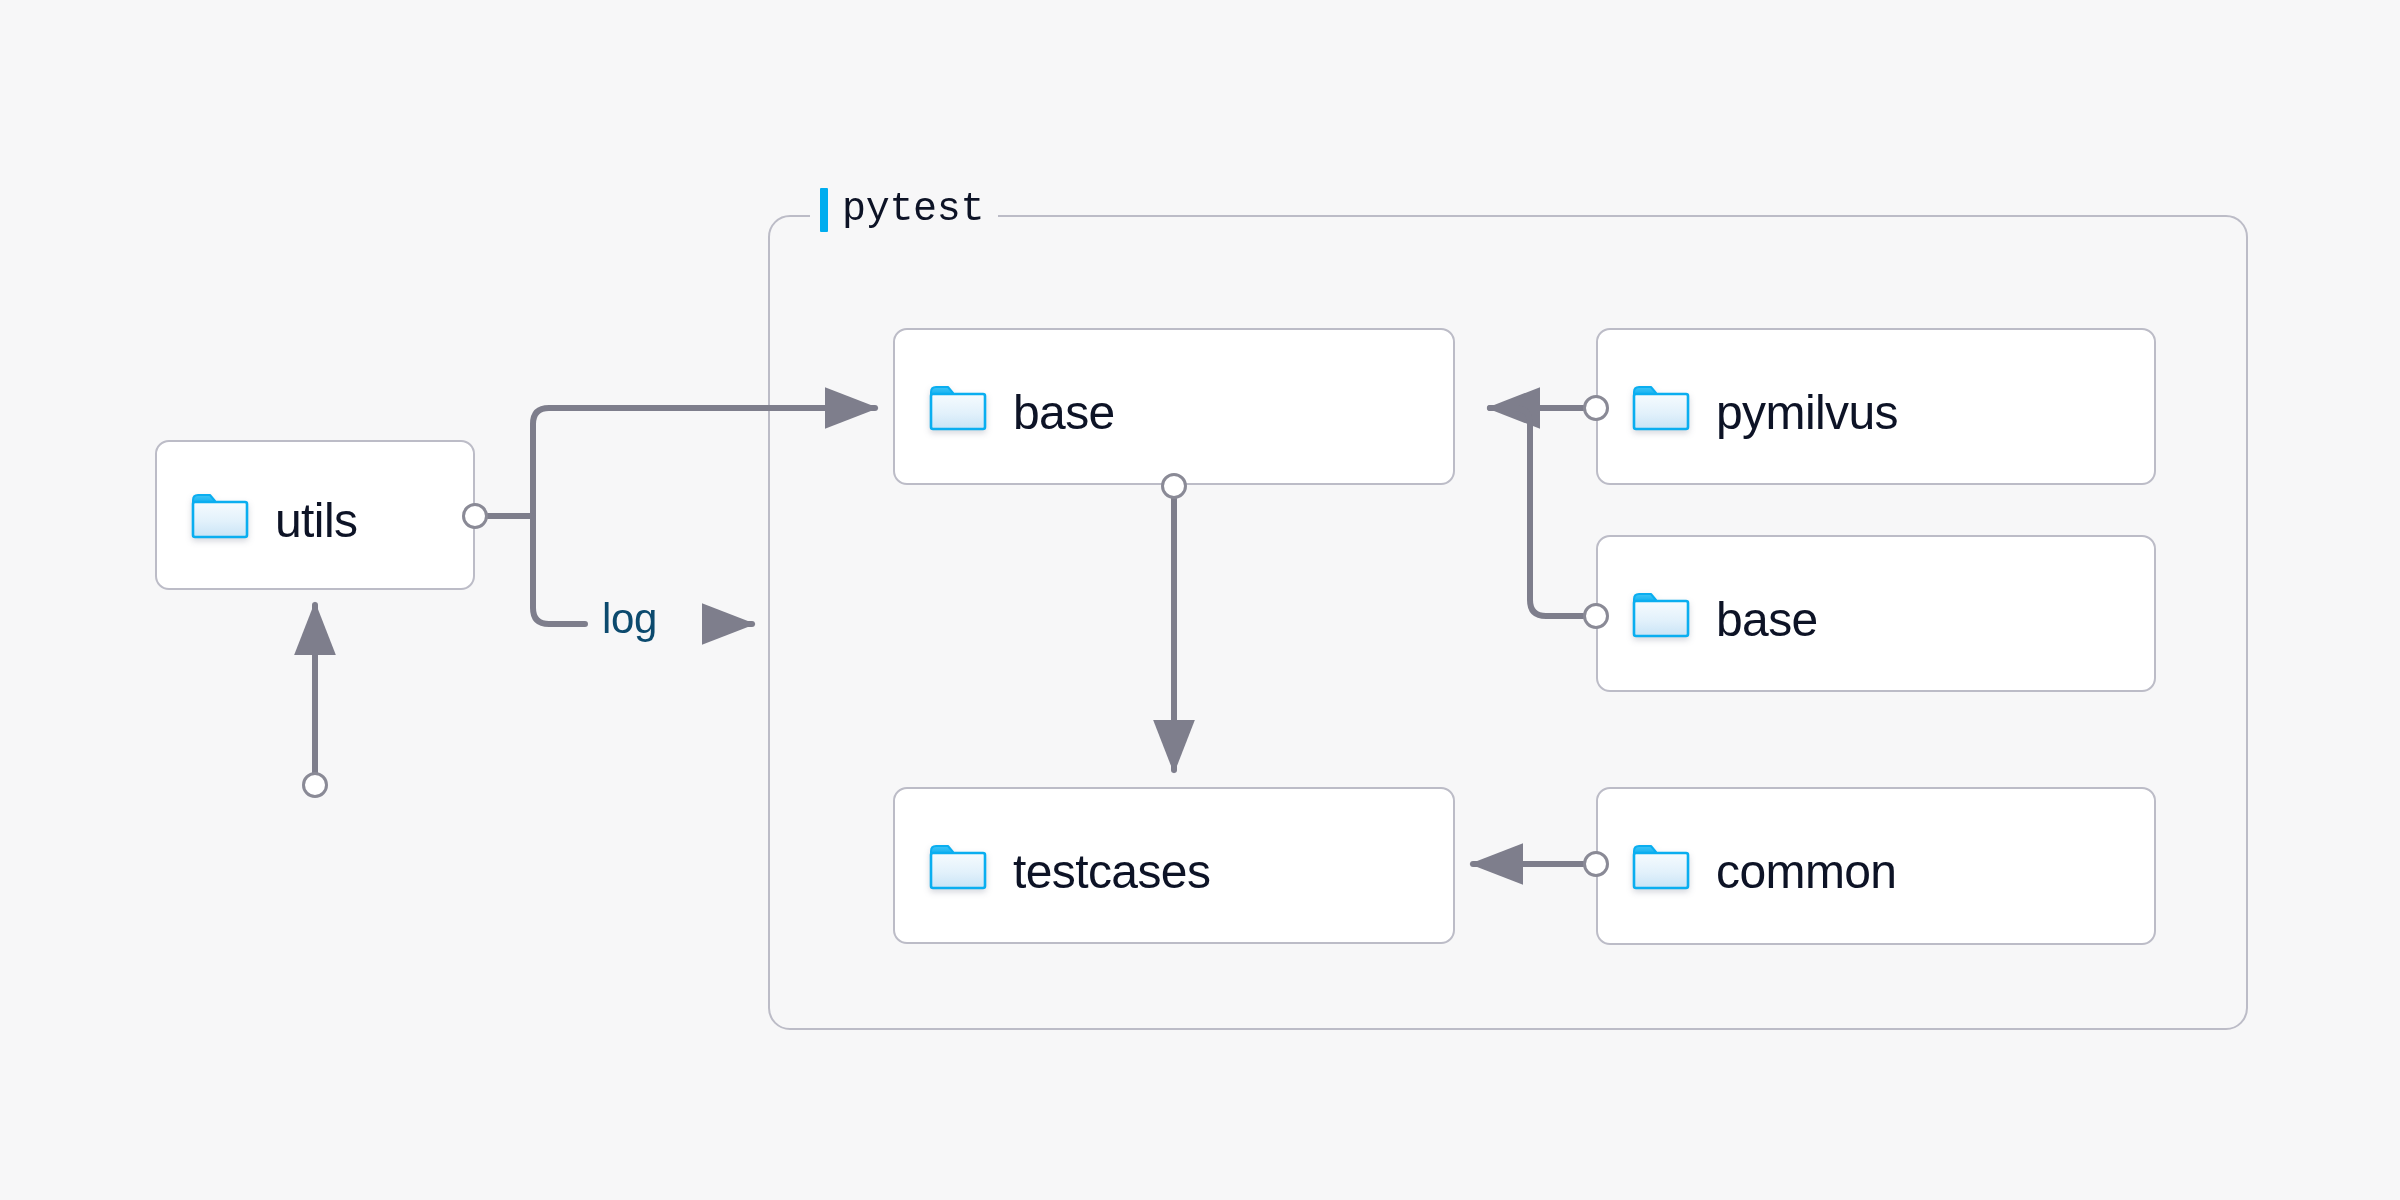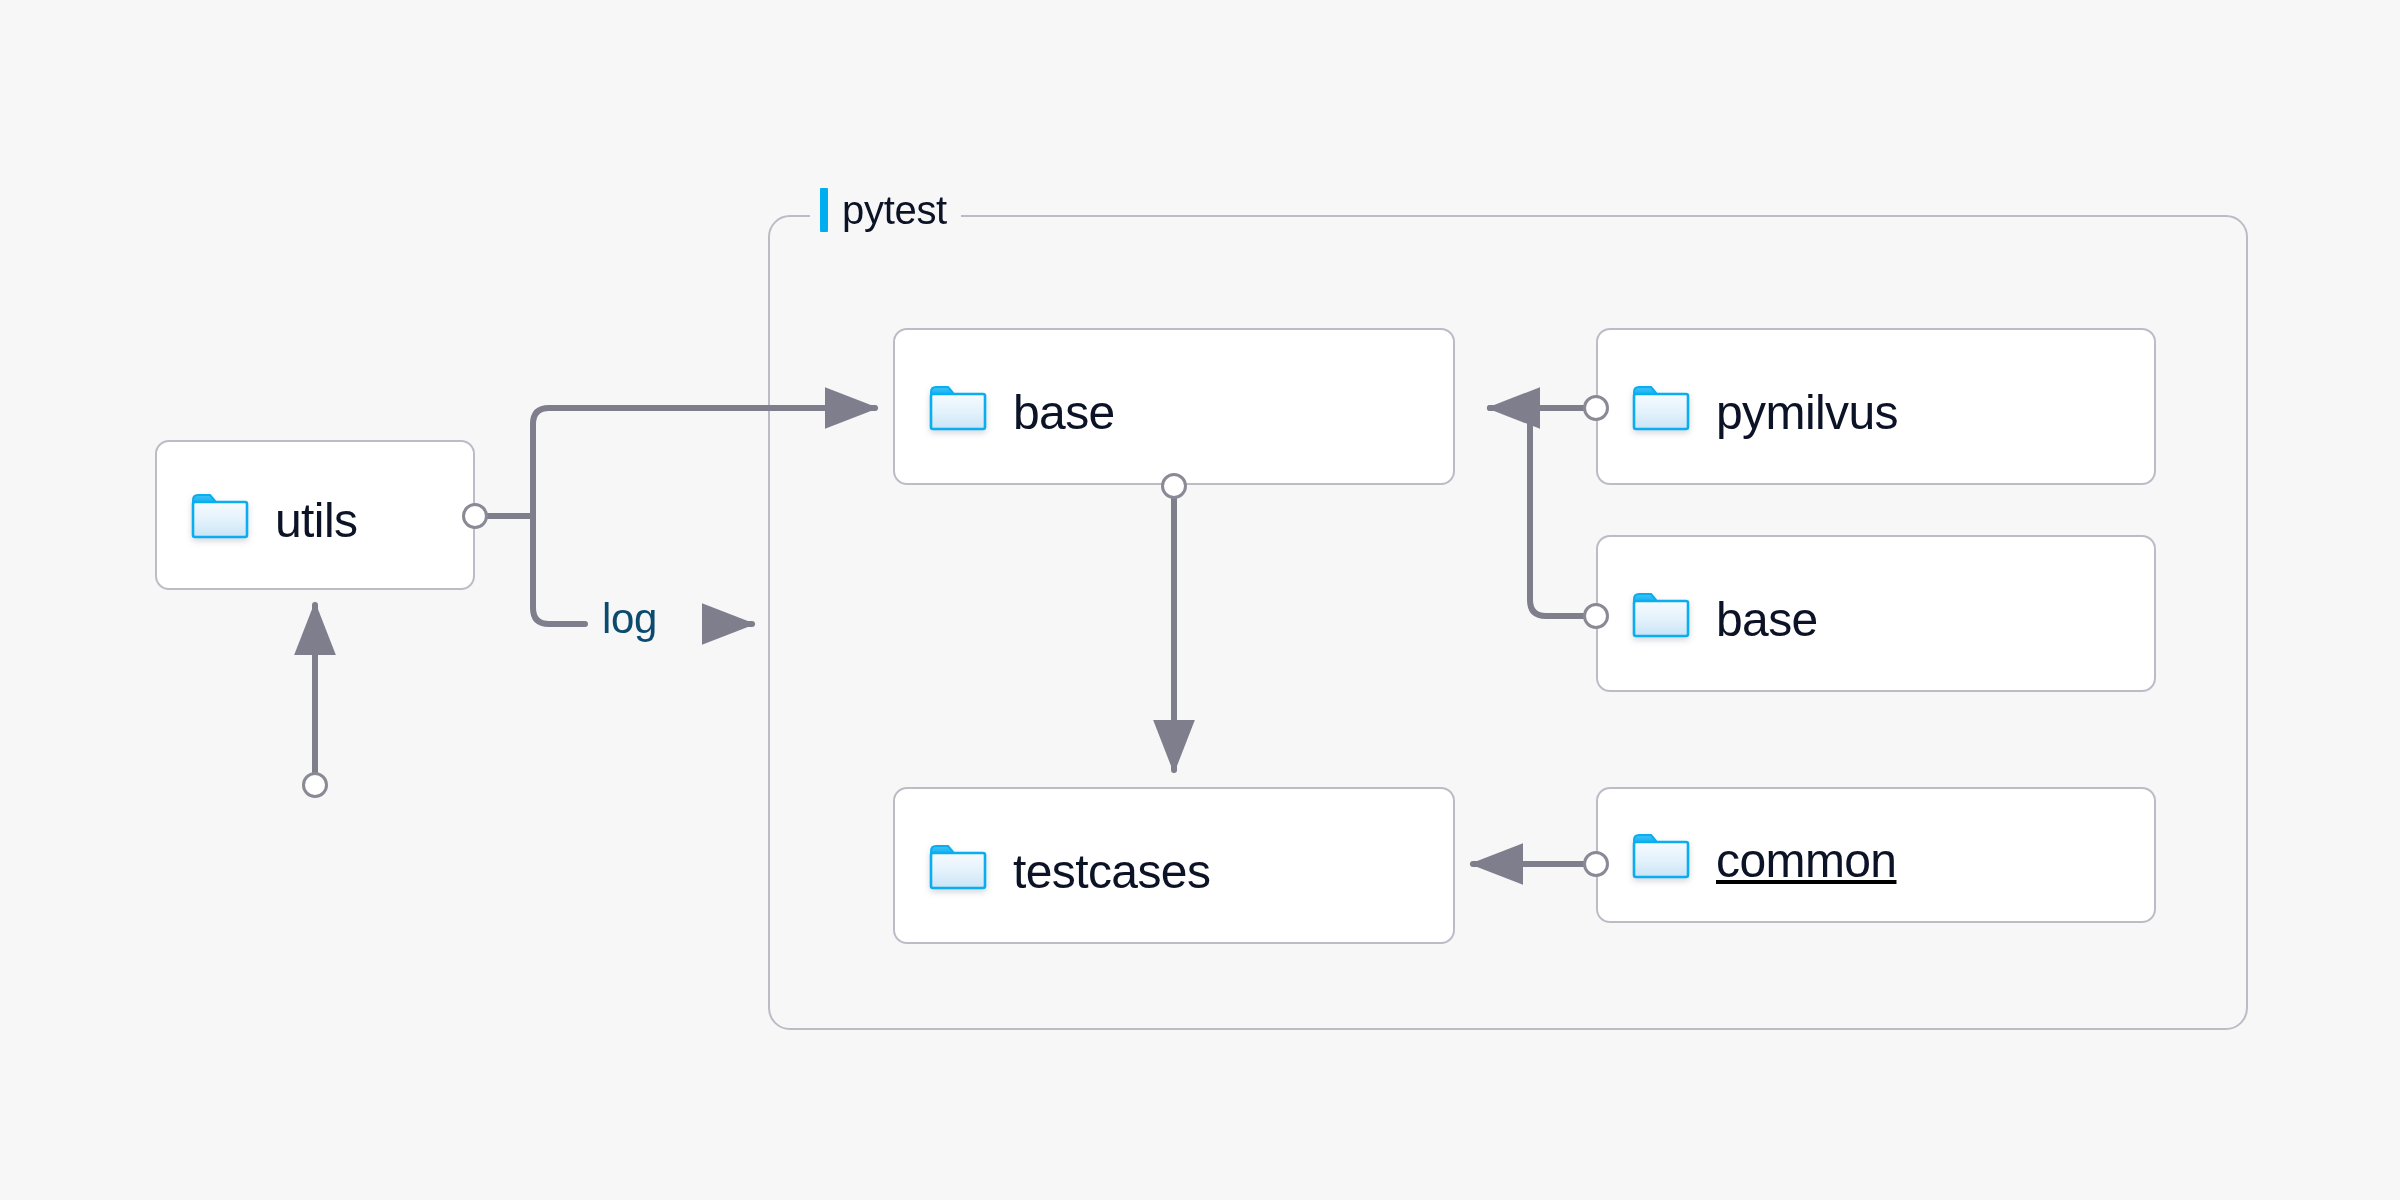--- a/index.html
+++ b/index.html
@@ -39,20 +39,21 @@
   }
   .group-label {
     position: absolute;
     display: flex;
     align-items: center;
     gap: 14px;
     background: #f7f7f8;
     padding: 0 14px 0 10px;
     z-index: 3;
     white-space: nowrap;
+    font-family: Liberation Mono, monospace;
   }
   .group-accent {
     display: block;
     width: 8px;
     height: 44px;
     border-radius: 1px;
     background: #00adef;
     flex: 0 0 auto;
   }
   .group-title {
@@ -224,21 +225,21 @@
     <div class="node-inner">
       <svg class="folder-icon" viewBox="0 0 58 50">
         <path d="M2 10 Q2 5 7 5 L19 5 L24 11 L22 14 L2 14 Z" fill="url(#folderTab)" stroke="#0aaef0" stroke-width="2" stroke-linejoin="round"></path>
         <rect x="2" y="12" width="54" height="35" rx="2" fill="url(#folderBody)" stroke="#0aaef0" stroke-width="2.6"></rect>
       </svg>
       <span class="node-label">base</span>
     </div>
   </div>
   <div class="port" style="left:1583px; top:603px;"></div>
 
-  <div class="node" style="left:1596px; top:787px; width:560px; height:136px;text-decoration:underline;">
+  <div class="node" style="left:1596px; top:787px; width:560px; height:158px;">
     <div class="node-inner">
       <svg class="folder-icon" viewBox="0 0 58 50">
         <path d="M2 10 Q2 5 7 5 L19 5 L24 11 L22 14 L2 14 Z" fill="url(#folderTab)" stroke="#0aaef0" stroke-width="2" stroke-linejoin="round"></path>
         <rect x="2" y="12" width="54" height="35" rx="2" fill="url(#folderBody)" stroke="#0aaef0" stroke-width="2.6"></rect>
       </svg>
       <span class="node-label">common</span>
     </div>
   </div>
   <div class="port" style="left:1583px; top:851px;"></div>
 

